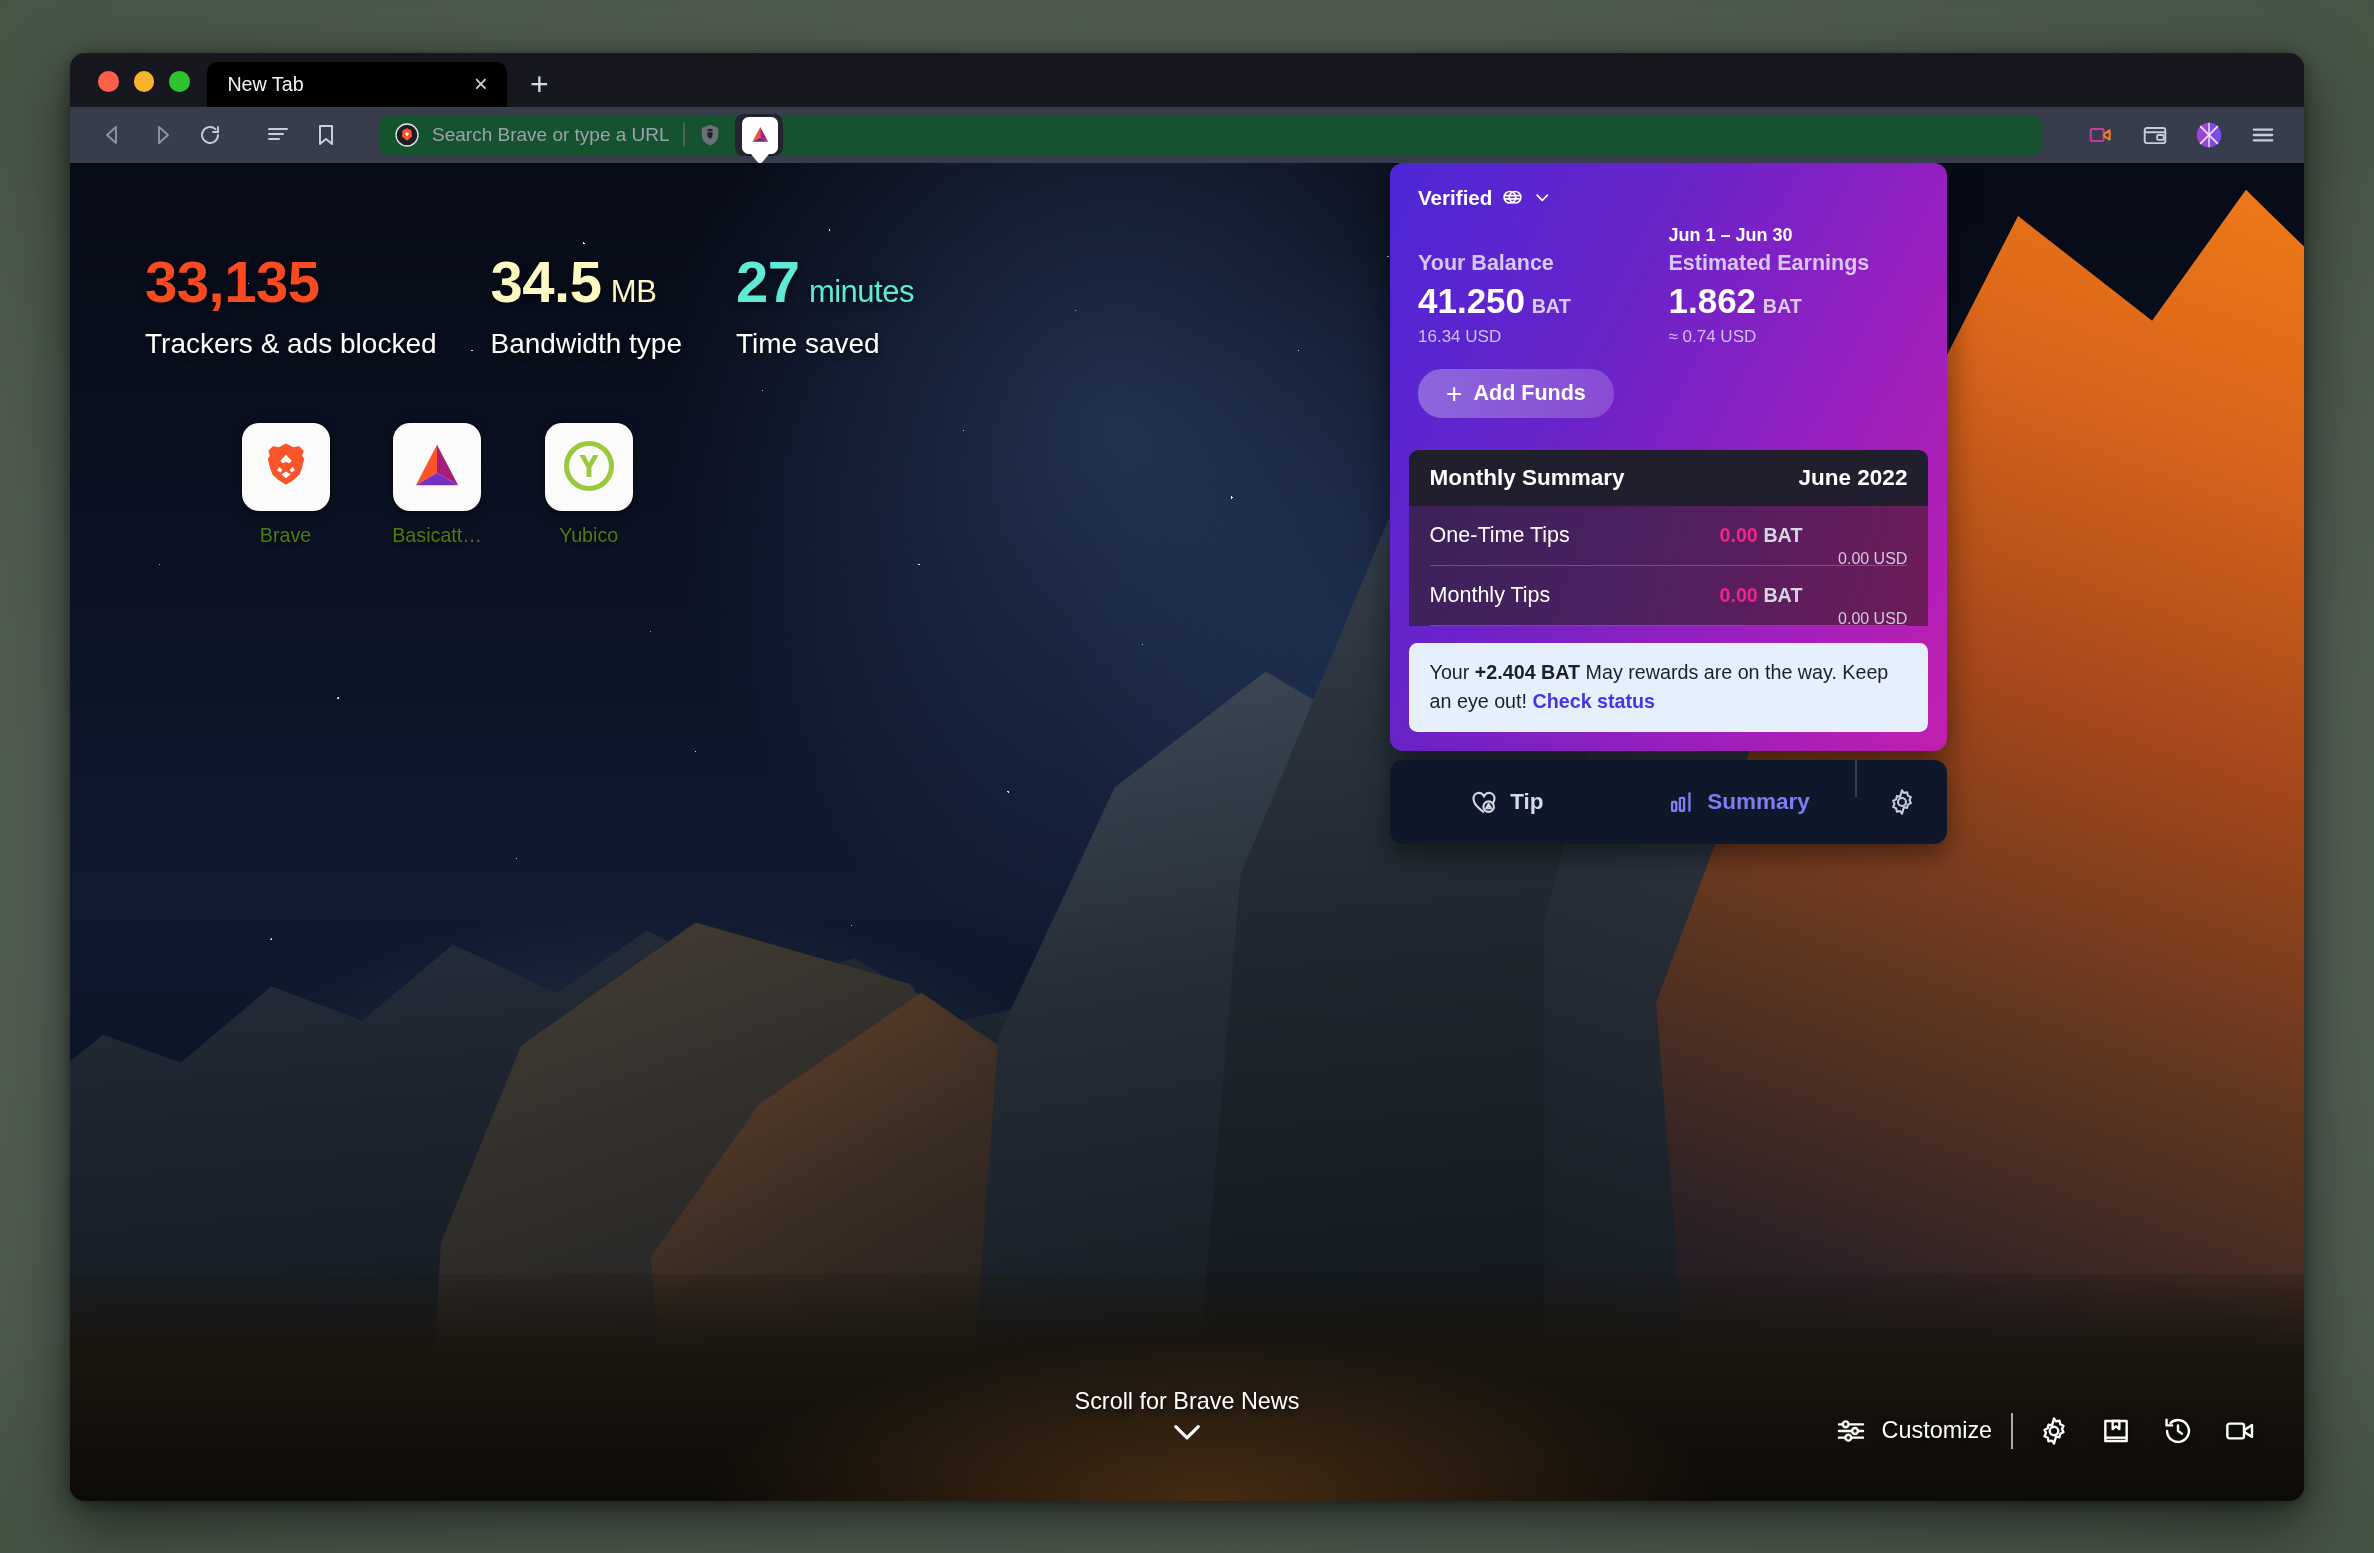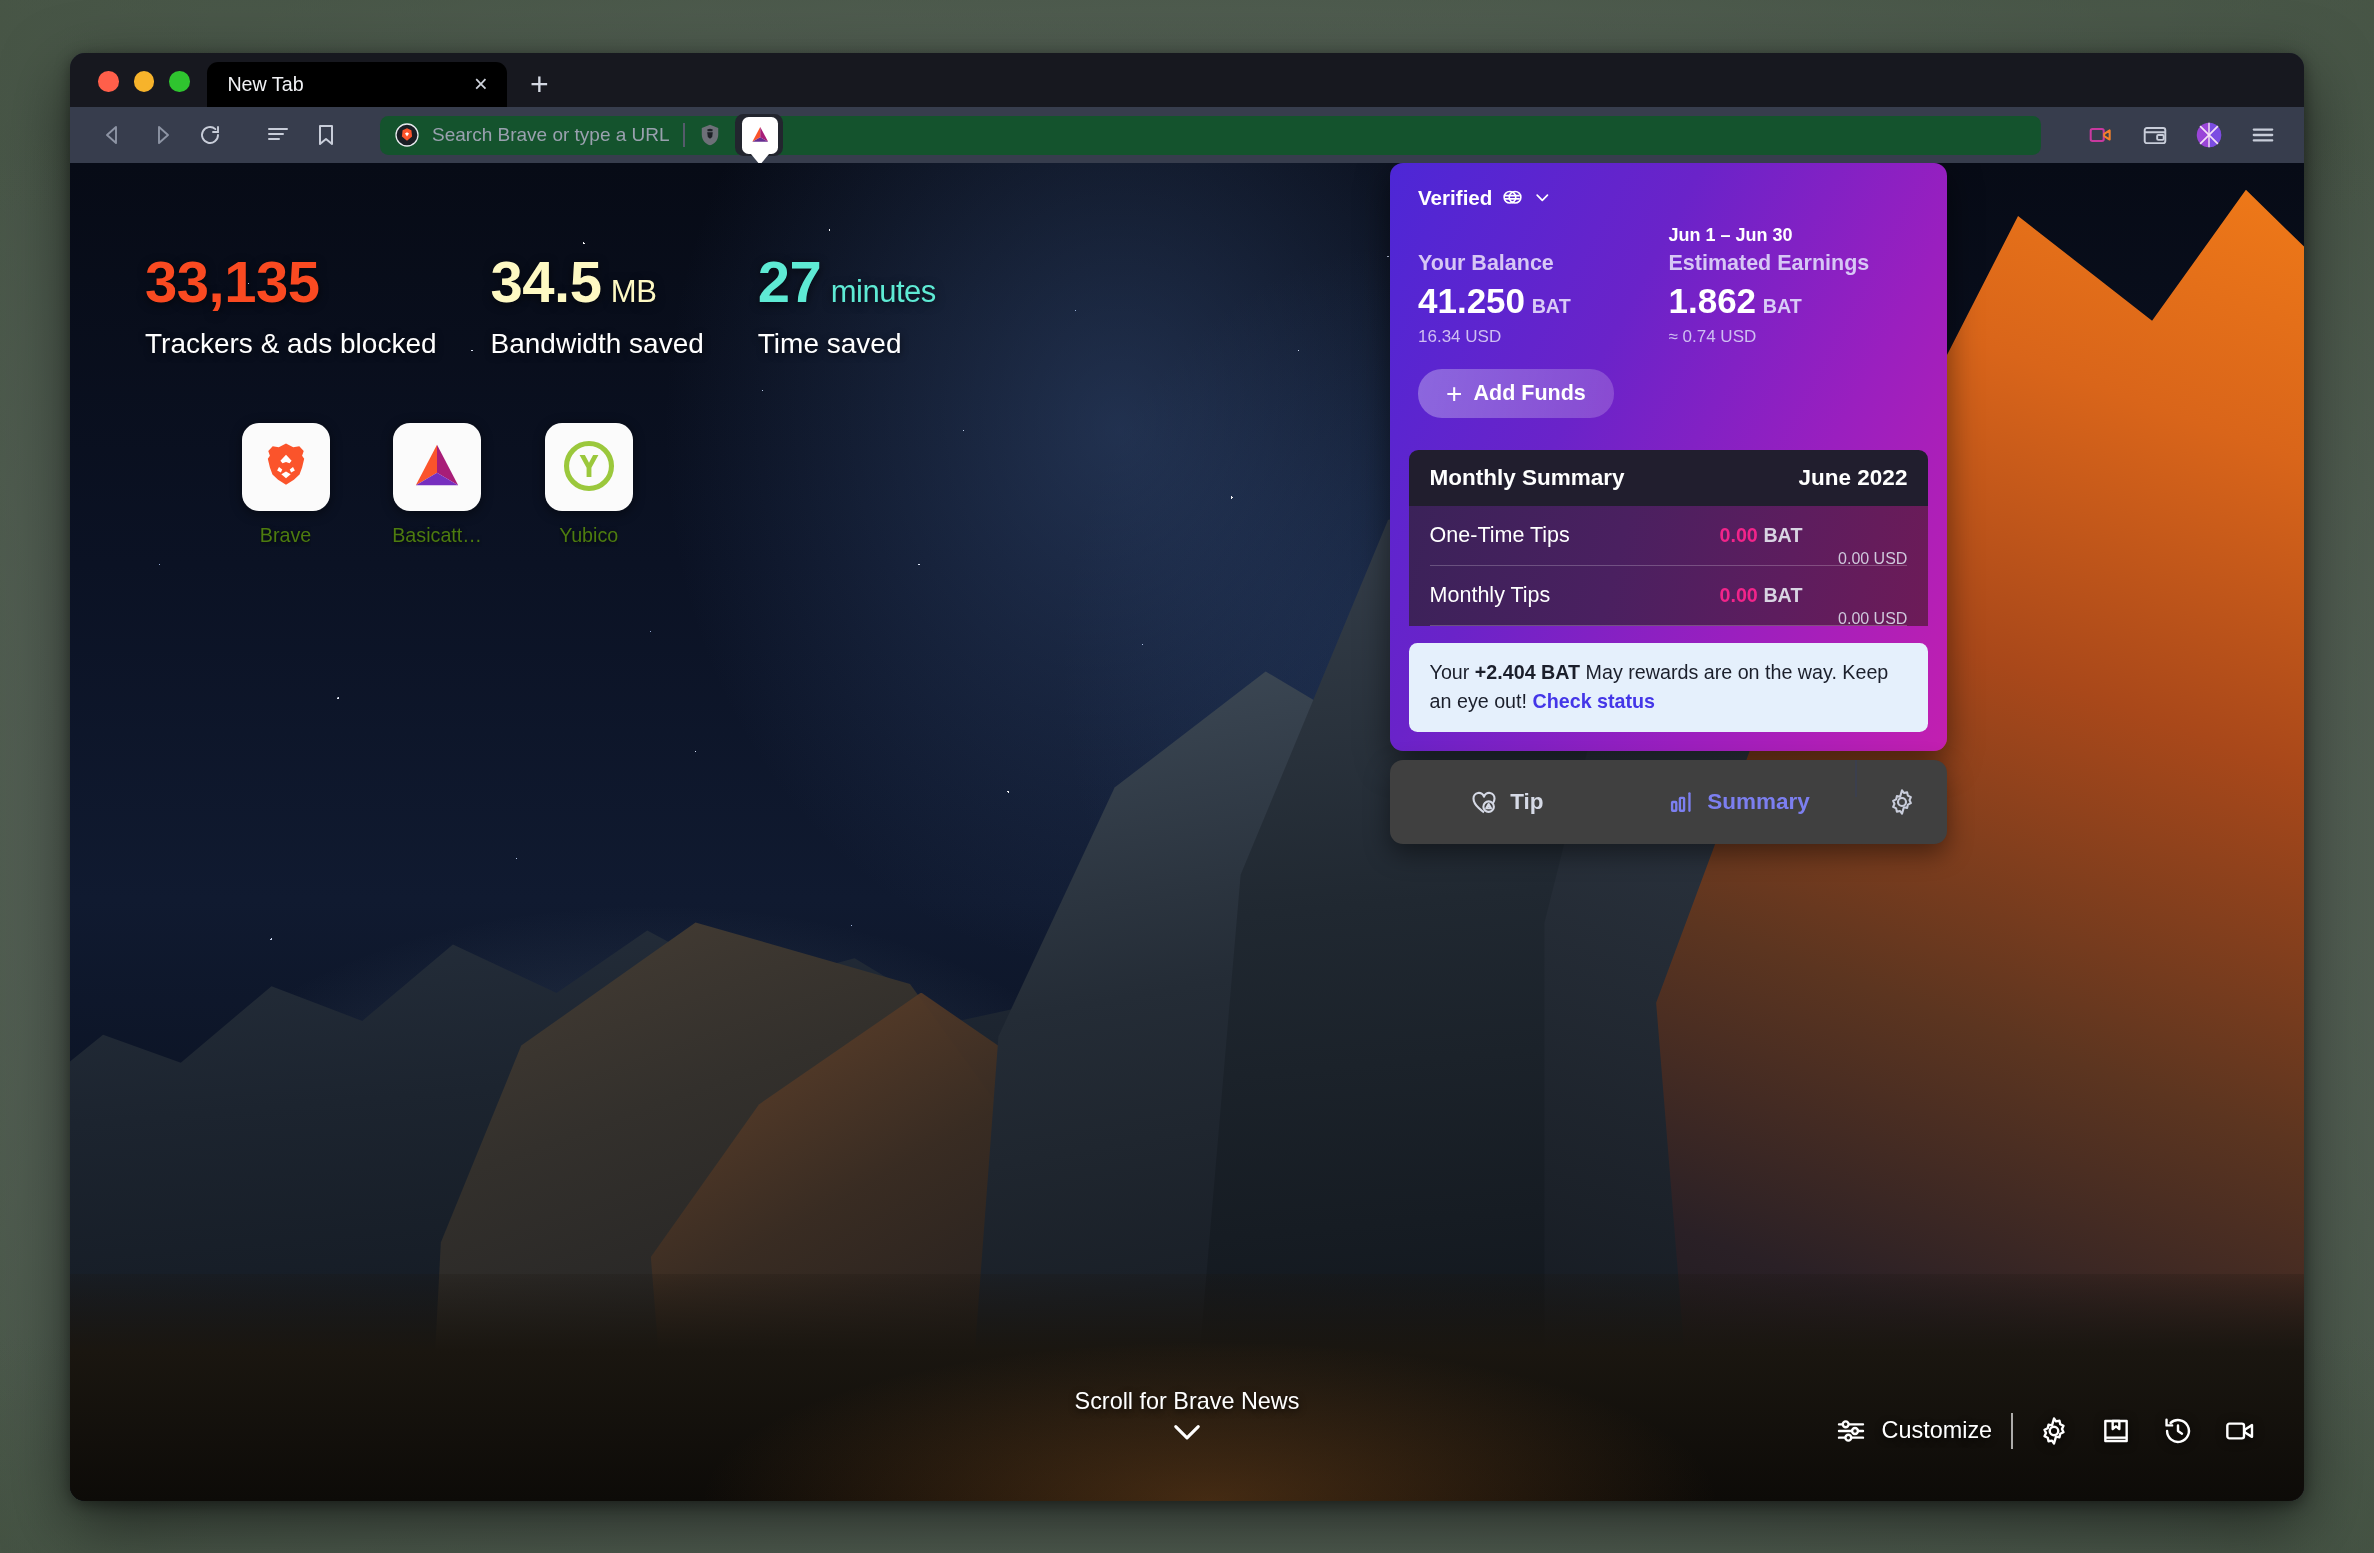--- a/index.html
+++ b/index.html
@@ -436,21 +436,21 @@
   .notice a {
     color: #4436e8;
     font-weight: 700;
     text-decoration: none;
   }
 
   
   .rw-footer {
     margin-top: 9.4px;
     height: 84px;
-    background: #404040;
+    background: #0f172a;
     border-radius: 13px;
     display: flex; 
     box-shadow: 0 9.4px 26px rgba(0,0,0,.45);
   }
   .rw-tab {
     flex: 1;
     display: flex; align-items: center; justify-content: center;
     gap: 11.2px;
     color: #d6dae6;
     font-size: 22.5px;
@@ -631,21 +631,21 @@
         <div class="stat">
           <div class="stat-value c-orange">
             <span>33,135</span><span class="unit"></span>
           </div>
           <div class="stat-label">Trackers &amp; ads blocked</div>
         </div>
         <div class="stat">
           <div class="stat-value c-purple">
             <span>34.5</span><span class="unit">MB</span>
           </div>
-          <div class="stat-label">Bandwidth saved</div>
+          <div class="stat-label">Bandwidth type</div>
         </div>
         <div class="stat">
           <div class="stat-value c-white">
             <span>27</span><span class="unit">minutes</span>
           </div>
           <div class="stat-label">Time saved</div>
         </div>
       </div>
 
       <div class="topsites">

